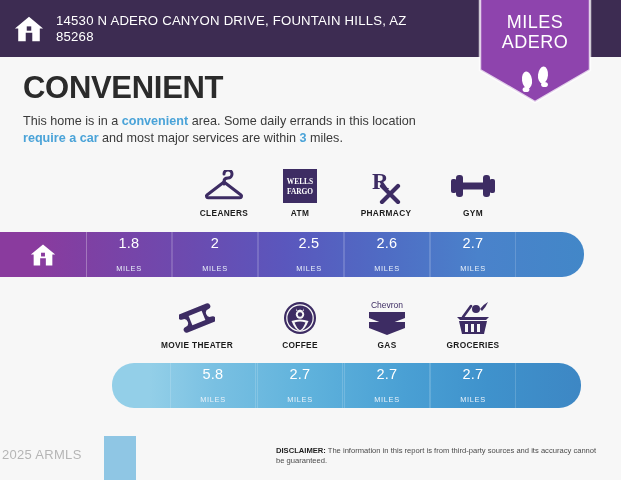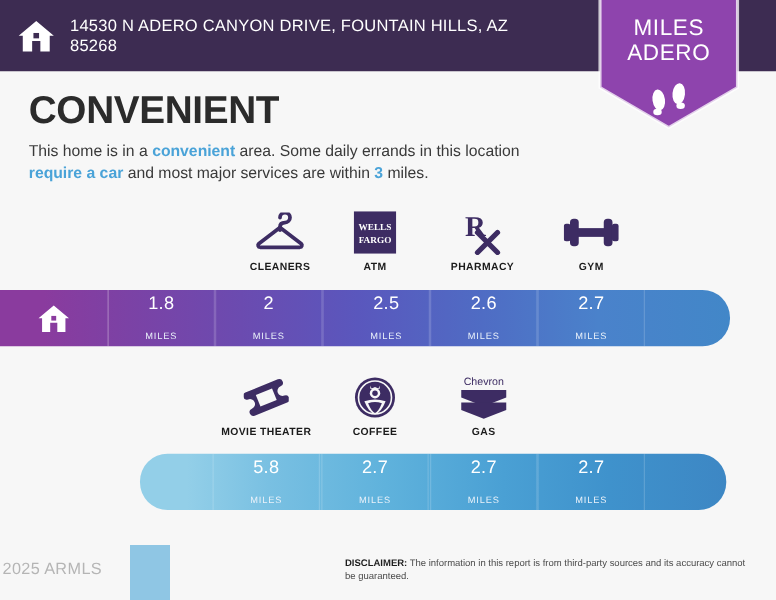--- a/index.html
+++ b/index.html
@@ -214,21 +214,21 @@
       <span class="u">MILES</span>
     </div>
     <div class="seg" style="left:430px;">
       <span class="v">2.7</span>
       <span class="u">MILES</span>
     </div>
   </div>
 
   <div class="icon-row" style="left:0;top:298px;width:621px;">
 
-    <div class="icon-cell" style="left:170px;">
+    <div class="icon-cell" style="left:154px;">
       <div class="icon-art">
         <svg width="36" height="34" viewBox="0 0 36 34">
           <g transform="rotate(-22 18 17)">
             <path d="M4 7 h28 a3 3 0 0 1 0 6 a3 3 0 0 0 0 8 a3 3 0 0 1 0 6 h-28 a3 3 0 0 1 0 -6 a3 3 0 0 0 0 -8 a3 3 0 0 1 0 -6 z" fill="#3d2c63"></path>
             <rect x="11" y="12" width="14" height="10" fill="#f7f7f7"></rect>
           </g>
         </svg>
       </div>
       <div class="icon-label">MOVIE THEATER</div>
     </div>
@@ -252,20 +252,35 @@
       <div class="icon-art">
         <svg width="44" height="38" viewBox="0 0 44 38">
           <text x="22" y="9" fill="#3d2c63" font-size="8.5" font-family="'Liberation Sans', sans-serif" text-anchor="middle">Chevron</text>
           <path d="M4 13 h36 v6 l-18 7 l-18 -7 z" fill="#3d2c63"></path>
           <path d="M4 23 h36 v6 l-18 7 l-18 -7 z" fill="#3d2c63"></path>
         </svg>
       </div>
       <div class="icon-label">GAS</div>
     </div>
 
+    <div class="icon-cell" style="left:430px;">
+      <div class="icon-art">
+        <svg width="38" height="36" viewBox="0 0 38 36">
+          <circle cx="22" cy="9" r="4" fill="#3d2c63"></circle>
+          <path d="M26 9 q4 -5 8 -7 q-2 5 -6 9" fill="#3d2c63"></path>
+          <path d="M9 17 L17 6" stroke="#3d2c63" stroke-width="2.6" stroke-linecap="round"></path>
+          <path d="M3 17 h32 l-3 3 h-26 z" fill="#3d2c63"></path>
+          <path d="M5 21 h28 l-3 13 h-22 z" fill="#3d2c63"></path>
+          <rect x="11" y="24" width="3" height="8" fill="#f7f7f7"></rect>
+          <rect x="17" y="24" width="3" height="8" fill="#f7f7f7"></rect>
+          <rect x="23" y="24" width="3" height="8" fill="#f7f7f7"></rect>
+        </svg>
+      </div>
+      <div class="icon-label">GROCERIES</div>
+    </div>
   </div>
 
   <div class="bar bar2">
     <div class="seg" style="left:58px;">
       <span class="v">5.8</span>
       <span class="u">MILES</span>
     </div>
     <div class="seg" style="left:145px;">
       <span class="v">2.7</span>
       <span class="u">MILES</span>

